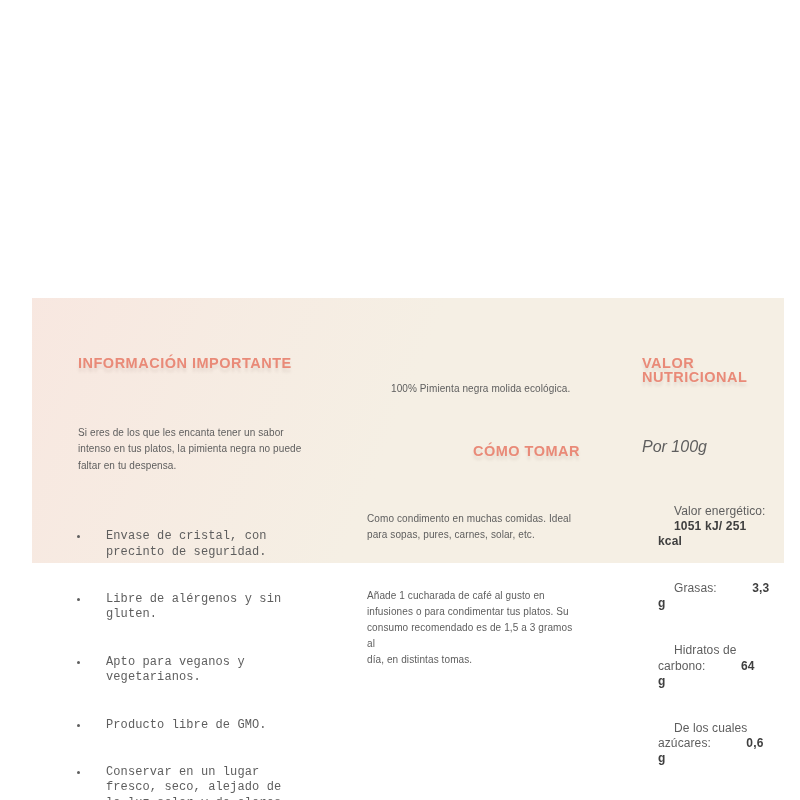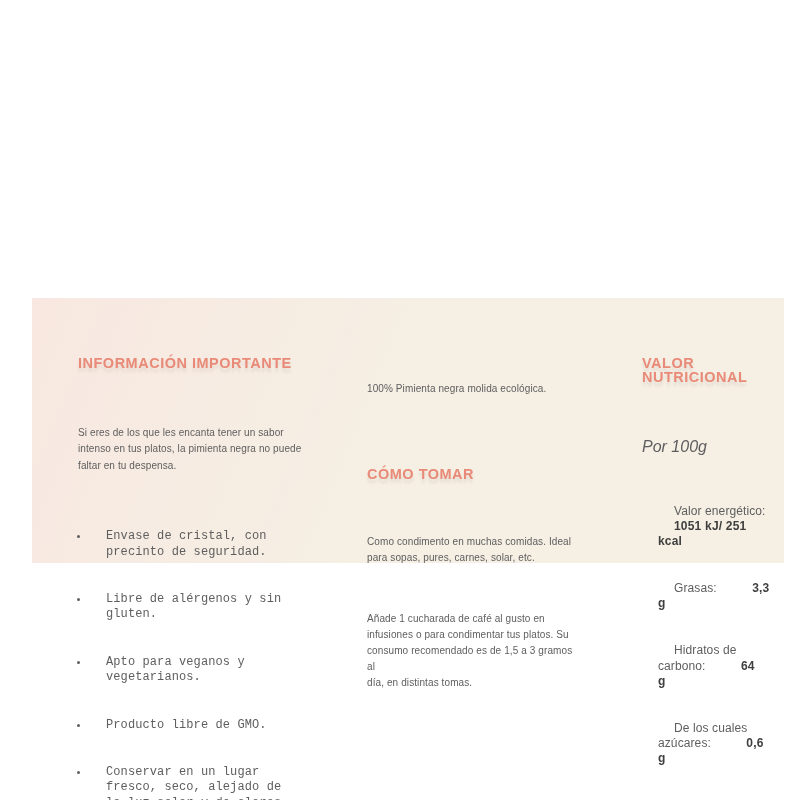--- a/index.html
+++ b/index.html
@@ -47,22 +47,22 @@
     list-style: disc outside;
   }
   .bullets li {
     font-size: 12px;
     line-height: 15.4px;
     color: #5e5e5e;
     white-space: pre-line;
     letter-spacing: 0.1px;
     font-family: Liberation Mono, monospace;
   }
-  .ingredients-text { margin-top: 25px; line-height: 15px; }
-  .h-second { margin-top: 39px; }
+  .ingredients-text { margin-top: 25px; line-height: 15px; margin-left: 24px; }
+  .h-second { margin-top: 16px; text-align: right; }
   .howto-p1 { margin-top: 21px; line-height: 16px; }
   .howto-p2 { margin-top: 13px; line-height: 16px; }
   .per {
     margin-top: 23px;
     font-size: 16px;
     line-height: 15px;
     font-style: italic;
     color: #5e5e5e;
   }
   .nutrition-rows { margin-top: 2px; }

